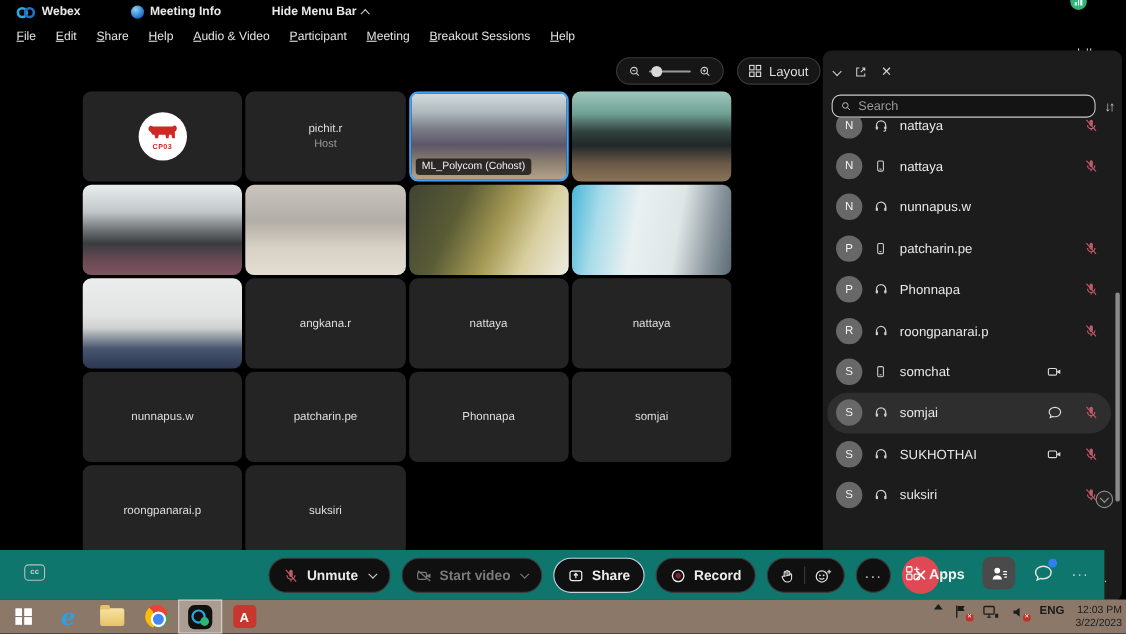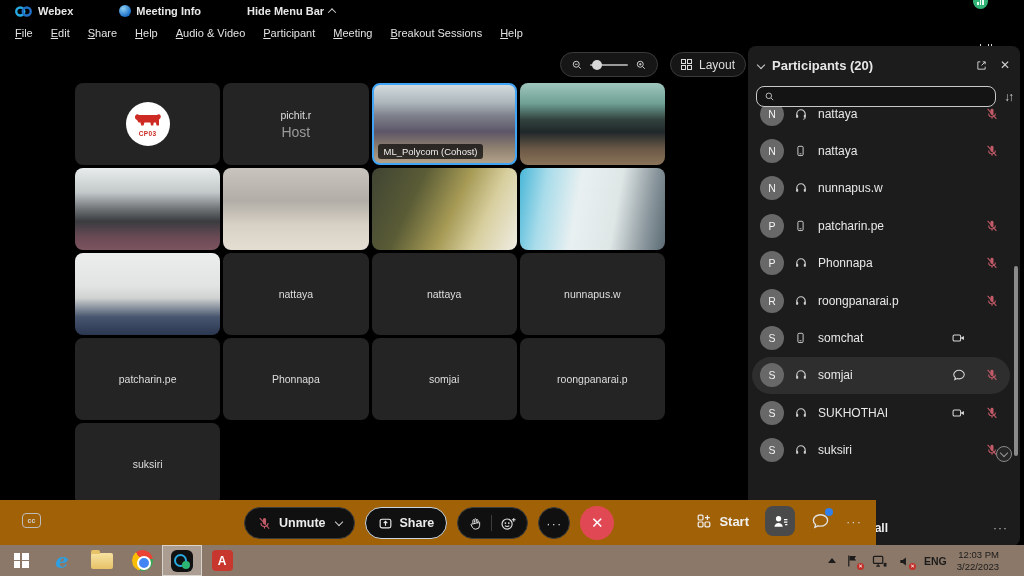--- a/index.html
+++ b/index.html
@@ -31,21 +31,21 @@
   #stage-tools { position:absolute; left:560px; top:52px; display:flex; gap:12px; }
   .pill-sm { height:25px; background:#161616; border:1px solid #3a3a3a; border-radius:13px; display:flex; align-items:center; color:#dcdcdc; font-size:12px; padding:0 10px; gap:7px; }
   .zoom-track { width:38px; height:2px; background:#9a9a9a; border-radius:1px; position:relative; }
   .zoom-knob { position:absolute; left:2px; top:-4px; width:10px; height:10px; border-radius:50%; background:#d8d8d8; }
   .grid-glyph { width:11px; height:11px; display:grid; grid-template-columns:1fr 1fr; grid-template-rows:1fr 1fr; gap:1px; }
   .grid-glyph i { background:transparent; border:1px solid #dcdcdc; }
 
   #video-grid { position:absolute; left:75px; top:83px; width:590px; height:417px; display:grid; grid-template-columns:repeat(4,1fr); grid-auto-rows:82px; gap:3px; overflow:hidden; }
   .tile { background:#242424; border-radius:8px; position:relative; display:flex; align-items:center; justify-content:center; overflow:hidden; }
   .tile .tname { color:#dedede; font-size:10.5px; text-align:center; }
-  .tile .tsub { color:#9a9a9a; font-size:14px; margin-top:3px; text-align:center; }
+  .tile .tsub { color:#9a9a9a; font-size:10px; margin-top:3px; text-align:center; }
   .tile.active { border:2px solid #41a4f5; }
   .tile-label { position:absolute; left:4px; bottom:4px; background:rgba(15,15,15,.78); color:#f0f0f0; font-size:9.5px; padding:2px 6px; border-radius:3px; white-space:nowrap; }
   .avatar-big { width:44px; height:44px; border-radius:50%; background:#fff; display:flex; flex-direction:column; align-items:center; justify-content:center; }
   .avatar-big .cp-txt { color:#cc2a22; font-size:6.5px; font-weight:bold; letter-spacing:.4px; }
 
   .scene-meeting-room { background:linear-gradient(180deg,#d3dadd 0%,#aeb8bd 22%,#7d7f8a 40%,#5d5668 60%,#8d7f6f 80%,#b3a28b 100%); }
   .scene-conference-table { background:linear-gradient(180deg,#9fc6bd 0%,#6fa093 25%,#31413d 45%,#20282a 60%,#6a5846 80%,#8a7358 100%); }
   .scene-office-desk { background:linear-gradient(180deg,#e8ecec 0%,#c2c8c9 30%,#6f7376 50%,#3a3c40 65%,#6b4a55 85%,#7c5560 100%); }
   .scene-two-people-table { background:linear-gradient(180deg,#c9c4bd 0%,#b2ada6 40%,#d8d2c6 70%,#e3ddd2 100%); }
   .scene-man-with-mask { background:linear-gradient(115deg,#3f4432 0%,#5a5c36 30%,#a69a55 55%,#d8cf9f 75%,#efece2 100%); }
@@ -74,21 +74,21 @@
   .slotA { margin-right:16px; }
   .mic-red { color:#c25a68; }
   .cam-w,.chat-w { color:#d9d9d9; }
 
   #panel-scrollbar { position:absolute; right:2px; top:220px; width:4px; height:190px; background:#8b8b8b; border-radius:2px; }
   #scroll-down-btn { position:absolute; right:8px; top:400px; width:16px; height:16px; border:1px solid #8a8a8a; border-radius:50%; display:flex; align-items:center; justify-content:center; background:rgba(40,40,40,.8); }
   #panel-footer { position:absolute; left:0; bottom:0; width:100%; height:36px; display:flex; align-items:center; padding:0 12px; gap:22px; font-size:12px; font-weight:bold; color:#f0f0f0; }
   #panel-footer .more { margin-left:auto; color:#bdbdbd; letter-spacing:1px; font-weight:normal; }
 
   
-  #controls { position:absolute; left:0; top:500px; width:876px; height:45px; background:#a16207; display:flex; align-items:center; }
+  #controls { position:absolute; left:0; top:500px; width:1004px; height:45px; background:#0f766e; display:flex; align-items:center; }
   #cc-btn { position:absolute; left:22px; top:13px; width:19px; height:15px; border:1.3px solid #bdbdbd; border-radius:4px; color:#cfcfcf; font-size:7px; font-weight:bold; display:flex; align-items:center; justify-content:center; }
   #ctl-center { position:absolute; left:244px; top:6px; display:flex; align-items:center; gap:10px; }
   .cpill { height:32px; border:1px solid #3c3c3c; border-radius:17px; background:#101010; color:#ececec; font-size:12.5px; font-weight:bold; display:flex; align-items:center; padding:0 12px; gap:7px; }
   .cpill .dd { margin-left:3px; }
   .cpill.disabled { color:#7a7a7a; }
   .cpill.share { border-color:#c9d4df; }
   .ccirc { width:32px; height:32px; border:1px solid #3c3c3c; border-radius:50%; background:#101010; color:#e2e2e2; display:flex; align-items:center; justify-content:center; }
   .ccirc.leave { width:34px; height:34px; background:#e04953; border:none; color:#fff; font-size:15px; }
   .duo { height:32px; border:1px solid #3c3c3c; border-radius:17px; background:#101010; color:#e2e2e2; display:flex; align-items:center; padding:0 10px; gap:8px; }
   .duo .sep { width:1px; height:16px; background:#3c3c3c; }
@@ -108,21 +108,21 @@
   .tb-app.active { background:rgba(255,255,255,.28); border:1px solid rgba(255,255,255,.55); }
   .ie-e { color:#2f9fe0; font-size:21px; font-weight:bold; font-style:italic; font-family:"DejaVu Serif",serif; line-height:1; }
   .folder { width:22px; height:16px; background:linear-gradient(180deg,#f7e3a1,#e7c268); border-radius:2px; position:relative; }
   .folder::before { content:""; position:absolute; left:0; top:-3px; width:9px; height:4px; background:#e7c268; border-radius:2px 2px 0 0; }
   .chrome { width:21px; height:21px; border-radius:50%; background:conic-gradient(from -40deg,#ea4335 0 33%,#34a853 0 66%,#fbbc05 0 100%); position:relative; }
   .chrome::after { content:""; position:absolute; left:5.5px; top:5.5px; width:10px; height:10px; border-radius:50%; background:#4285f4; border:2px solid #fff; }
   .webex-app { width:22px; height:22px; background:#111; border-radius:6px; position:relative; }
   .webex-app::before { content:""; position:absolute; left:3px; top:4px; width:9px; height:9px; border-radius:50%; border:2.5px solid #27aae1; }
   .webex-app::after { content:""; position:absolute; right:3px; bottom:3px; width:8px; height:8px; border-radius:50%; background:#2bb673; }
   .acrobat { width:21px; height:21px; background:#c8372d; border-radius:4px; color:#fff; font-weight:bold; font-size:12px; display:flex; align-items:center; justify-content:center; }
-  #tray { margin-left:auto; display:flex; align-items:center; gap:10px; padding-right:25px; color:#1b1b1b; }
+  #tray { margin-left:auto; display:flex; align-items:flex-start; gap:10px; padding-right:4px; color:#1b1b1b; }
   #tray .tri-up { width:0; height:0; border-left:4px solid transparent; border-right:4px solid transparent; border-bottom:5px solid #1b1b1b; }
   .tray-ic { position:relative; width:16px; height:14px; display:flex; align-items:flex-end; }
   .xbadge { position:absolute; right:-2px; bottom:-2px; width:7px; height:7px; background:#c03028; border-radius:50%; color:#fff; font-size:5.5px; line-height:7px; text-align:center; }
   #tray-lang { font-size:10.5px; font-weight:bold; }
   #tray-clock { font-size:9.5px; text-align:right; line-height:1.25; }
 </style>
 </head>
 <body>
 
 <div id="titlebar">
@@ -214,20 +214,23 @@
     <span class="tile-label">ML_Polycom (Cohost)</span>
   </div>
 
   <div class="tile scene-conference-table"></div>
   <div class="tile scene-office-desk"></div>
   <div class="tile scene-two-people-table"></div>
   <div class="tile scene-man-with-mask"></div>
 
   <div class="tile scene-blue-curtain-room"></div>
   <div class="tile scene-man-glasses"></div>
+  <div class="tile">
+      <span class="tname">angkana.r</span>
+    </div>
 
   <div class="tile">
       <span class="tname">nattaya</span>
     </div>
   <div class="tile">
       <span class="tname">nattaya</span>
     </div>
   <div class="tile">
       <span class="tname">nunnapus.w</span>
     </div>
@@ -245,36 +248,36 @@
       <span class="tname">roongpanarai.p</span>
     </div>
   <div class="tile">
       <span class="tname">suksiri</span>
     </div>
 </div>
 
 <div id="panel">
   <div id="panel-header">
     <span class="chev down" style="border-color:#cfcfcf;"></span>
-    <span id="panel-title">Participants (20)</span>
     <span class="ph-ic">
       <svg width="13" height="13" viewBox="0 0 16 16">
           <path d="M6.5 3.5H3.5v9h9v-3" fill="none" stroke="#cfcfcf" stroke-width="1.2"></path>
           <path d="M9.5 3.5h3v3M12.5 3.5L8 8" fill="none" stroke="#cfcfcf" stroke-width="1.2"></path>
         </svg>
     </span>
     <span class="ph-ic" style="font-size:12px;">✕</span>
   </div>
 
   <div id="search-row">
     <div id="search-box">
       <svg width="11" height="11" viewBox="0 0 16 16">
         <circle cx="7" cy="7" r="4" fill="none" stroke="#bdbdbd" stroke-width="1.4"></circle>
         <line x1="10.2" y1="10.2" x2="13.4" y2="13.4" stroke="#bdbdbd" stroke-width="1.4"></line>
       </svg>
+      <input type="text" placeholder="Search" style="">
     </div>
     <span id="sort-icon">↓↑</span>
   </div>
 
   <div id="plist-clip">
     <div id="plist">
 
       <div class="prow">
         <span class="pava">N</span>
         <span class="dev-ic">
@@ -508,28 +511,48 @@
           <svg width="15" height="15" viewBox="0 0 16 16">
             <rect x="6.3" y="2" width="3.4" height="7" rx="1.7" fill="currentColor"></rect>
             <path d="M4.2 7.5a3.8 3.8 0 0 0 7.6 0" stroke="currentColor" fill="none" stroke-width="1.2"></path>
             <line x1="8" y1="11.3" x2="8" y2="13.4" stroke="currentColor" stroke-width="1.2"></line>
             <line x1="3" y1="2.2" x2="13" y2="13.6" stroke="currentColor" stroke-width="1.2"></line>
           </svg>
         </span>
       <span>Unmute</span>
       <span class="chev down dd" style="border-color:#cfcfcf; margin-top:-3px;"></span>
     </div>
+    <div class="cpill disabled">
+      <span>
+          <svg width="15" height="15" viewBox="0 0 16 16">
+            <rect x="1.8" y="4.6" width="8.6" height="6.8" rx="1.5" fill="none" stroke="#7a7a7a" stroke-width="1.2"></rect>
+            <path d="M10.6 7.6l3.6-2v4.8l-3.6-2z" fill="#7a7a7a"></path>
+            <line x1="2" y1="3" x2="14" y2="13" stroke="#7a7a7a" stroke-width="1.2"></line>
+          </svg>
+        </span>
+      <span>Start video</span>
+      <span class="chev down dd" style="border-color:#7a7a7a; margin-top:-3px;"></span>
+    </div>
     <div class="cpill share">
       <span>
           <svg width="15" height="15" viewBox="0 0 16 16">
             <rect x="2.3" y="3.4" width="11.4" height="9.2" rx="2" fill="none" stroke="#ececec" stroke-width="1.2"></rect>
             <path d="M8 10.4V6M6.1 7.6L8 5.7l1.9 1.9" stroke="#ececec" fill="none" stroke-width="1.2"></path>
           </svg>
         </span>
       <span>Share</span>
+    </div>
+    <div class="cpill">
+      <span>
+          <svg width="15" height="15" viewBox="0 0 16 16">
+            <circle cx="8" cy="8" r="5.6" fill="none" stroke="#ececec" stroke-width="1.3"></circle>
+            <circle cx="8" cy="8" r="2.7" fill="#7a2430"></circle>
+          </svg>
+        </span>
+      <span>Record</span>
     </div>
     <div class="duo">
       <span>
           <svg width="15" height="15" viewBox="0 0 16 16">
             <path d="M5.2 8.2V4.8c0-.5.4-.9.9-.9s.9.4.9.9V7m0-3.2c0-.5.4-.9.9-.9s.9.4.9.9V7m0-2.4c0-.5.4-.9.9-.9s.9.4.9.9V8m0-1c0-.5.4-.9.9-.9s.9.4.9.9v3a4 4 0 0 1-4 4h-.4a3.7 3.7 0 0 1-3.3-2l-1.3-2.4c-.3-.5-.1-1.1.4-1.3.4-.2.9 0 1.1.3z" fill="none" stroke="#e2e2e2" stroke-width="1.05"></path>
           </svg>
         </span>
       <span class="sep"></span>
       <span>
           <svg width="17" height="15" viewBox="0 0 18 16">
@@ -550,21 +573,21 @@
   <div id="ctl-right">
     <div id="apps-btn">
       <span>
           <svg width="16" height="16" viewBox="0 0 16 16">
             <rect x="2.2" y="2.2" width="4.8" height="4.8" rx="1" fill="none" stroke="#f0f0f0" stroke-width="1.2"></rect>
             <rect x="2.2" y="9" width="4.8" height="4.8" rx="1" fill="none" stroke="#f0f0f0" stroke-width="1.2"></rect>
             <rect x="9" y="9" width="4.8" height="4.8" rx="1" fill="none" stroke="#f0f0f0" stroke-width="1.2"></rect>
             <path d="M11.4 2.2v4.8M9 4.6h4.8" stroke="#f0f0f0" stroke-width="1.2" fill="none"></path>
           </svg>
         </span>
-      <span>Start</span>
+      <span>Apps</span>
     </div>
     <div id="people-btn">
       <svg width="17" height="17" viewBox="0 0 16 16">
           <circle cx="6.2" cy="5.4" r="2.5" fill="#fff"></circle>
           <path d="M2.2 13c.4-2.4 2-3.6 4-3.6s3.6 1.2 4 3.6z" fill="#fff"></path>
           <path d="M11.3 6.2h3.2M11.3 8.6h3.2M12.3 11h2.2" stroke="#fff" stroke-width="1.1"></path>
         </svg>
     </div>
     <div id="chat-btn">
       <svg width="19" height="18" viewBox="0 0 16 16">

